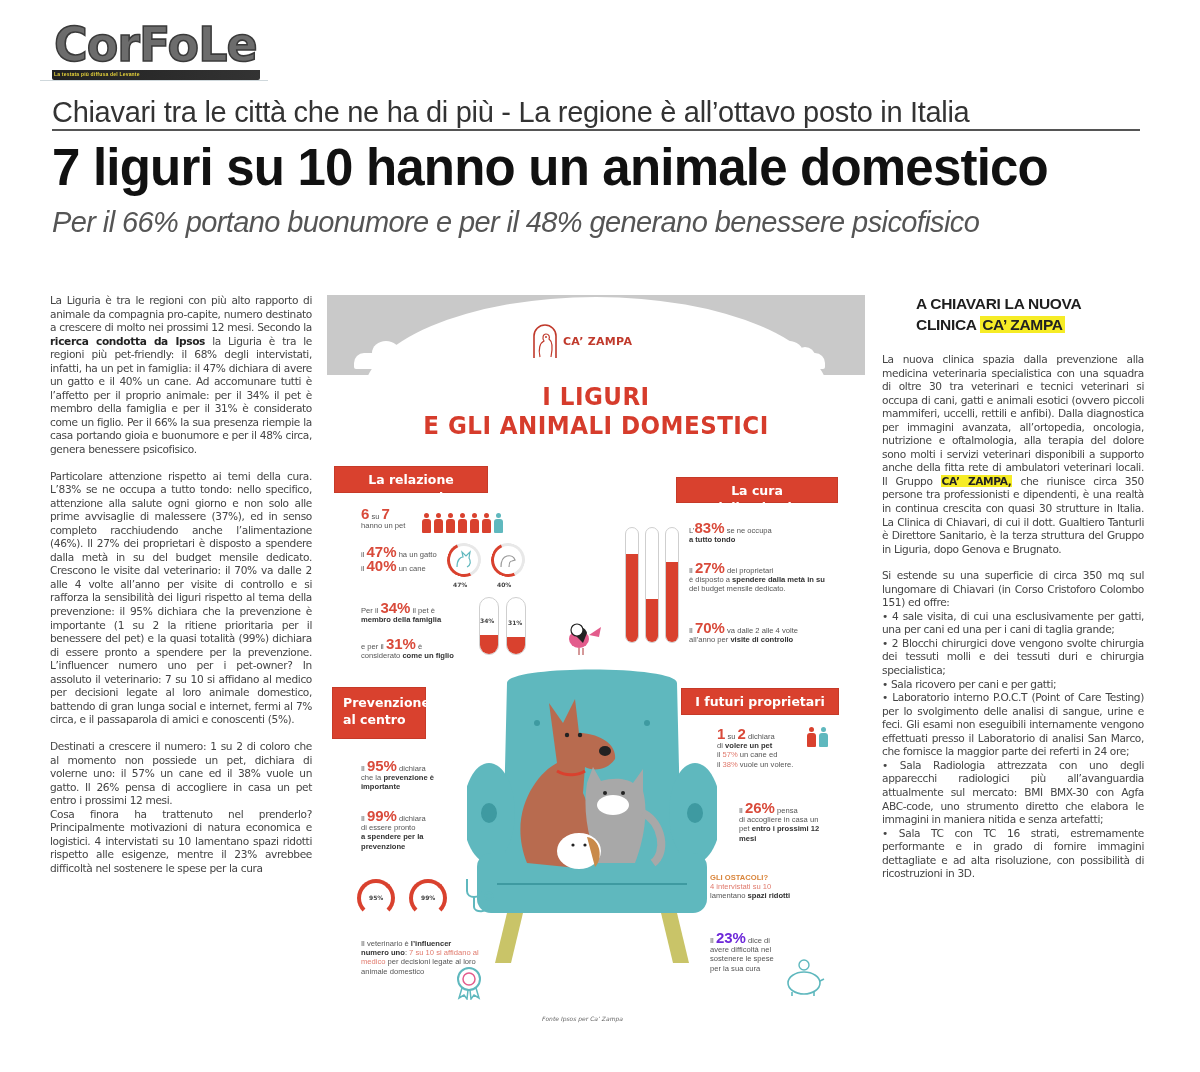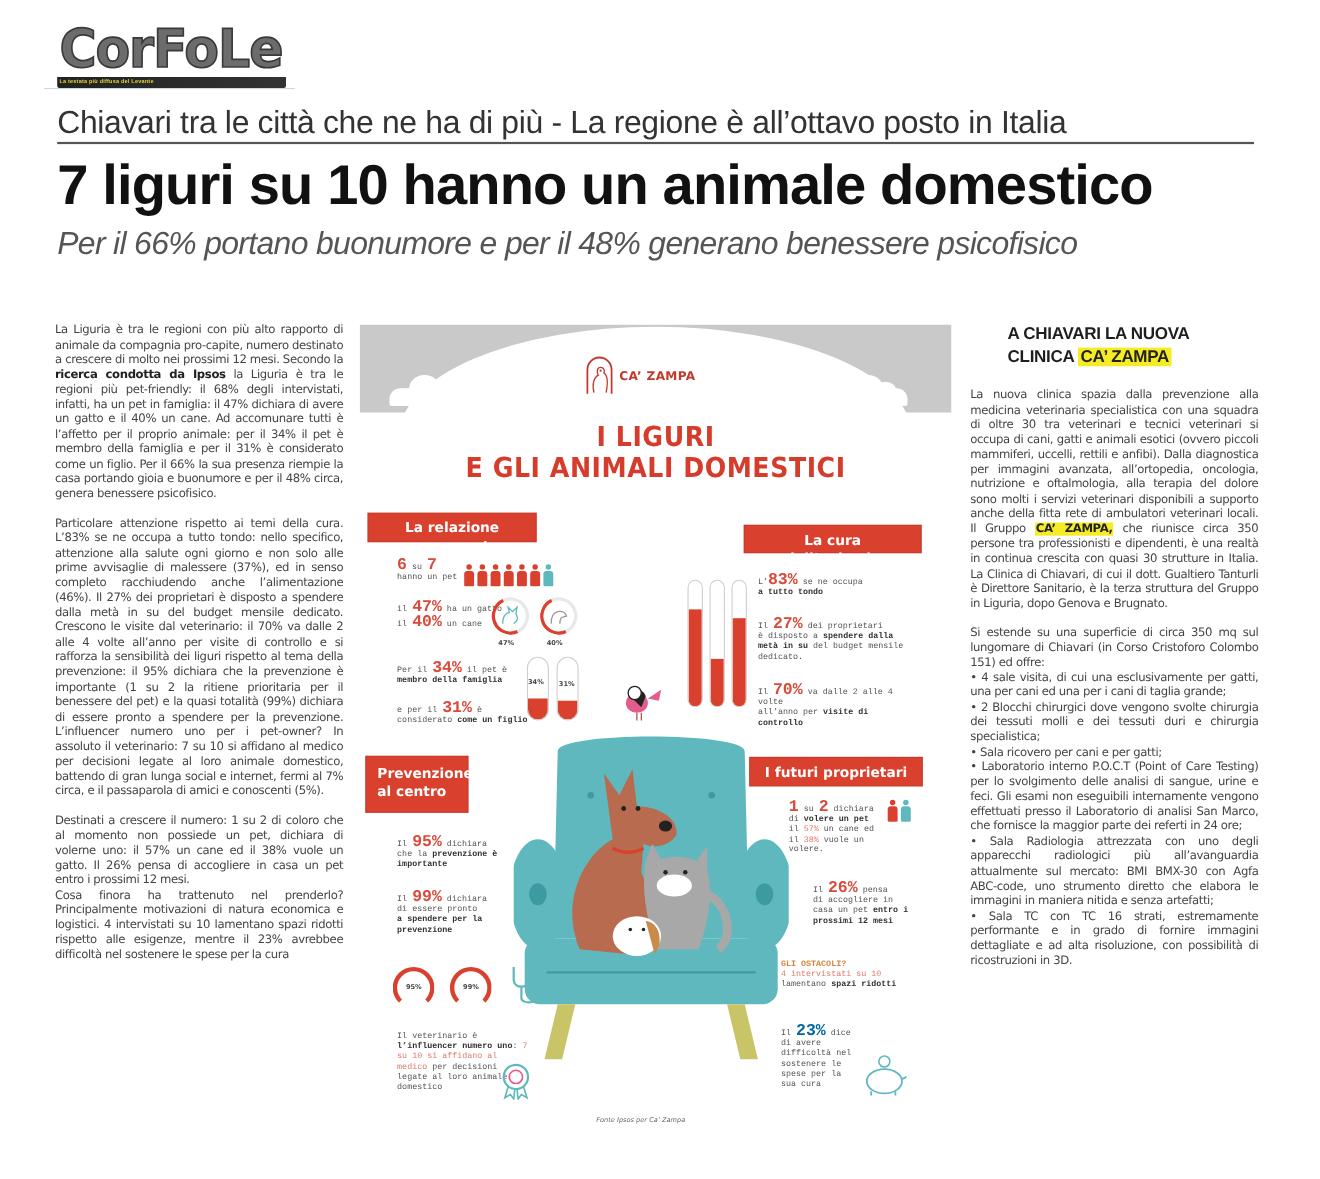--- a/index.html
+++ b/index.html
@@ -46,21 +46,21 @@
   .info-title { position: absolute; left: 0; width: 538px; text-align: center; color: #d63c2c; font-family: "DejaVu Sans", sans-serif; font-weight: bold; letter-spacing: 0.5px; }
   .info-title.l1 { top: 87px; font-size: 25px; transform: scaleX(0.92); }
   .info-title.l2 { top: 116px; font-size: 25px; transform: scaleX(0.92); }
 
   .banner { position: absolute; background: #d9412e; color: #fff; font-family: "DejaVu Sans", sans-serif; font-weight: bold; font-size: 12.5px; padding: 4px 12px; line-height: 17px; box-shadow: 0 0 0 1px #c63a28; }
   .banner-rel { left: 8px; top: 172px; width: 152px; height: 25px; text-align: center; padding-top: 4px; }
   .banner-cura { left: 350px; top: 183px; width: 160px; height: 24px; text-align: center; }
   .banner-prev { left: 6px; top: 393px; width: 92px; height: 50px; padding: 6px 10px; }
   .banner-fut { left: 355px; top: 394px; width: 156px; height: 25px; text-align: center; }
 
-  .stat { position: absolute; font-family: Liberation Mono, monospace; font-size: 7.6px; line-height: 9.2px; color: #555; }
+  .stat { position: absolute; font-family: Liberation Sans, sans-serif; font-size: 7.6px; line-height: 9.2px; color: #555; }
   .stat .big { font-size: 15px; font-weight: bold; color: #d94a3a; line-height: 14px; }
   .stat b { color: #333; }
   .stat .pink { color: #e07a6d; }
   .stat .orange { color: #d9843a; font-weight: bold; }
 
   .people { position: absolute; display: flex; gap: 3px; }
   .person { width: 9px; height: 20px; position: relative; }
   .person::before { content: ""; position: absolute; left: 2px; top: 0; width: 5px; height: 5px; border-radius: 50%; background: currentColor; }
   .person::after { content: ""; position: absolute; left: 0; top: 6px; width: 9px; height: 14px; border-radius: 3px 3px 1px 1px; background: currentColor; }
 
@@ -269,21 +269,21 @@
   <div class="stat" style="left:412px;top:506px;width:90px;">
     <span>Il </span><span class="big">26%</span><span> pensa</span><br>
     <span>di accogliere in casa un pet </span><b>entro i prossimi 12 mesi</b>
   </div>
   <div class="stat" style="left:383px;top:578px;width:120px;">
     <span class="orange">GLI OSTACOLI?</span><br>
     <span class="pink">4 intervistati su 10</span><br>
     <span>lamentano </span><b>spazi ridotti</b>
   </div>
   <div class="stat" style="left:383px;top:636px;width:70px;">
-    <span>Il </span><span class="big" style="color:#0369a1">23%</span><span> dice di avere difficoltà nel sostenere le spese per la sua cura</span>
+    <span>Il </span><span class="big" style="color:#6d28d9">23%</span><span> dice di avere difficoltà nel sostenere le spese per la sua cura</span>
   </div>
   <svg style="position:absolute;left:455px;top:662px;width:44px;height:40px" viewBox="0 0 44 40">
     <ellipse cx="22" cy="26" rx="16" ry="11" fill="none" stroke="#5fb8be" stroke-width="1.6"></ellipse>
     <circle cx="22" cy="8" r="5" fill="none" stroke="#5fb8be" stroke-width="1.4"></circle>
     <path d="M10 35 V39 M32 35 V39 M38 24 L42 22" stroke="#5fb8be" stroke-width="1.6"></path>
   </svg>
 
   <div class="source">Fonte Ipsos per Ca’ Zampa</div>
 </div>
 

